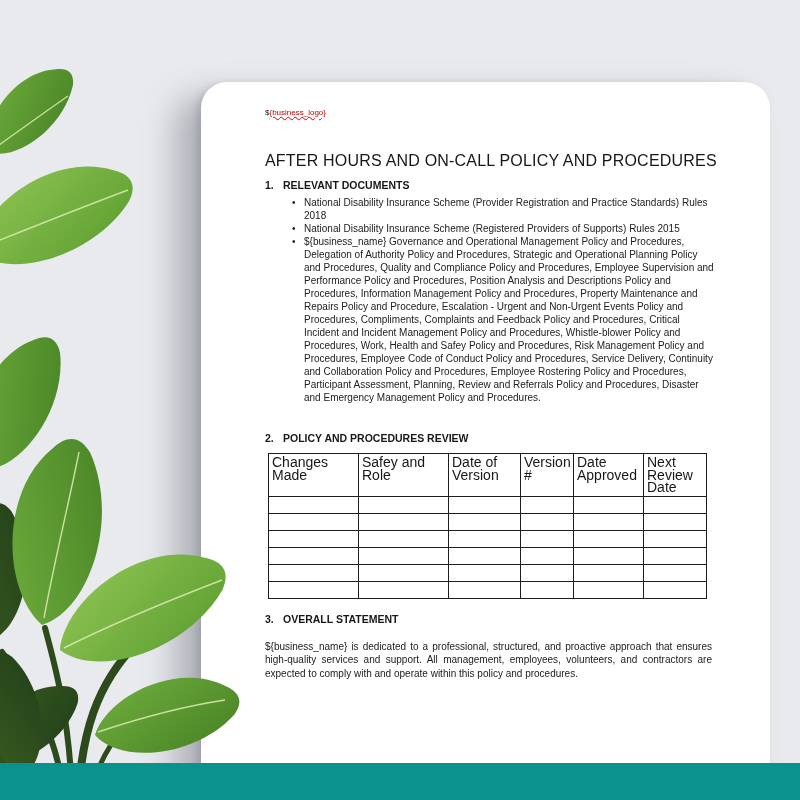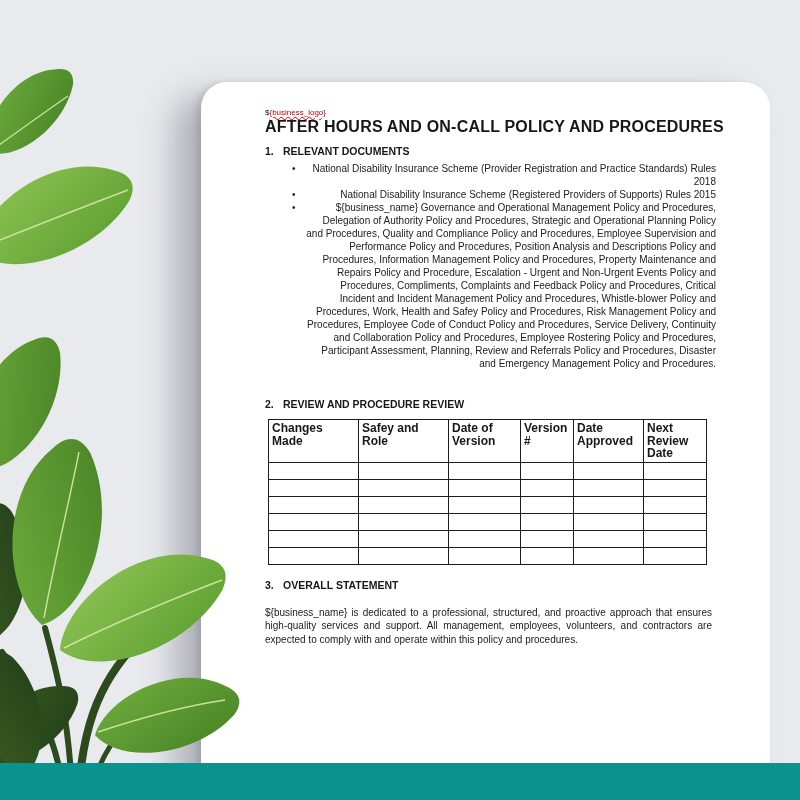--- a/index.html
+++ b/index.html
@@ -32,57 +32,58 @@
   .logo-red {
     color: #c40000;
     text-decoration-line: underline;
     text-decoration-style: wavy;
     text-decoration-color: #d40000;
     text-decoration-thickness: 1px;
     text-underline-offset: 1px;
   }
 
   .doc-title {
-    font-size: 16px; font-weight: bold; letter-spacing: 0.2px;
+    margin-top: 34px;
+    font-size: 16px; font-weight: normal; letter-spacing: 0.2px;
     color: #171717; white-space: nowrap;
   }
 
   .section-heading {
     display: flex;
     font-size: 10.5px; font-weight: bold; color: #171717;
     line-height: 13px;
   }
   .section-number { width: 18px; flex: none; }
   .sh-1 { margin-top: 9px; }
   .sh-2 { margin-top: 28px; }
   .sh-3 { margin-top: 14px; }
 
   .bullet-list { margin: 4px 0 0 0; padding: 0 0 0 27px; list-style: none; }
   .bullet-list li {
     position: relative;
     padding-left: 12px;
     width: 412px;
-    font-size: 10px; line-height: 13px; color: #212121; text-align: right;
+    font-size: 10px; line-height: 13px; color: #212121;
   }
   .bullet-list li::before {
     content: "\2022";
     position: absolute; left: 0; top: 0;
     font-size: 10px; color: #212121;
   }
 
   .review-table {
     border-collapse: collapse; table-layout: fixed;
     width: 438px; margin: 8px 0 0 3px;
   }
   .review-table th, .review-table td {
     border: 1.5px solid #1c1c1c;
     overflow: hidden;
   }
   .review-table th {
-    font-size: 12px; font-weight: bold; color: #171717;
+    font-size: 14px; font-weight: normal; color: #171717;
     text-align: left; vertical-align: top;
     padding: 2px 3px; height: 36px;
     line-height: 12.5px;
   }
   .review-table td.empty { height: 16px; padding: 0; }
 
   .statement {
     margin-top: 14px;
     width: 447px;
     font-size: 10px; line-height: 13.5px; color: #212121;
@@ -121,21 +122,21 @@
       </div>
 
       <ul class="bullet-list">
         <li>National Disability Insurance Scheme (Provider Registration and Practice Standards) Rules 2018</li>
         <li>National Disability Insurance Scheme (Registered Providers of Supports) Rules 2015</li>
         <li>${business_name} Governance and Operational Management Policy and Procedures, Delegation of Authority Policy and Procedures, Strategic and Operational Planning Policy and Procedures, Quality and Compliance Policy and Procedures, Employee Supervision and Performance Policy and Procedures, Position Analysis and Descriptions Policy and Procedures, Information Management Policy and Procedures, Property Maintenance and Repairs Policy and Procedure, Escalation - Urgent and Non-Urgent Events Policy and Procedures, Compliments, Complaints and Feedback Policy and Procedures, Critical Incident and Incident Management Policy and Procedures, Whistle-blower Policy and Procedures, Work, Health and Safey Policy and Procedures, Risk Management Policy and Procedures, Employee Code of Conduct Policy and Procedures, Service Delivery, Continuity and Collaboration Policy and Procedures, Employee Rostering Policy and Procedures, Participant Assessment, Planning, Review and Referrals Policy and Procedures, Disaster and Emergency Management Policy and Procedures.</li>
       </ul>
 
       <div class="section-heading sh-2">
         <span class="section-number">2.</span>
-        <span>REVIEW AND PROCEDURE REVIEW</span>
+        <span>POLICY AND PROCEDURES REVIEW</span>
       </div>
 
       <table class="review-table">
         <colgroup>
           <col style="width:90px">
             <col style="width:90px">
             <col style="width:72px">
           <col style="width:53px">
             <col style="width:70px">
             <col style="width:63px">

